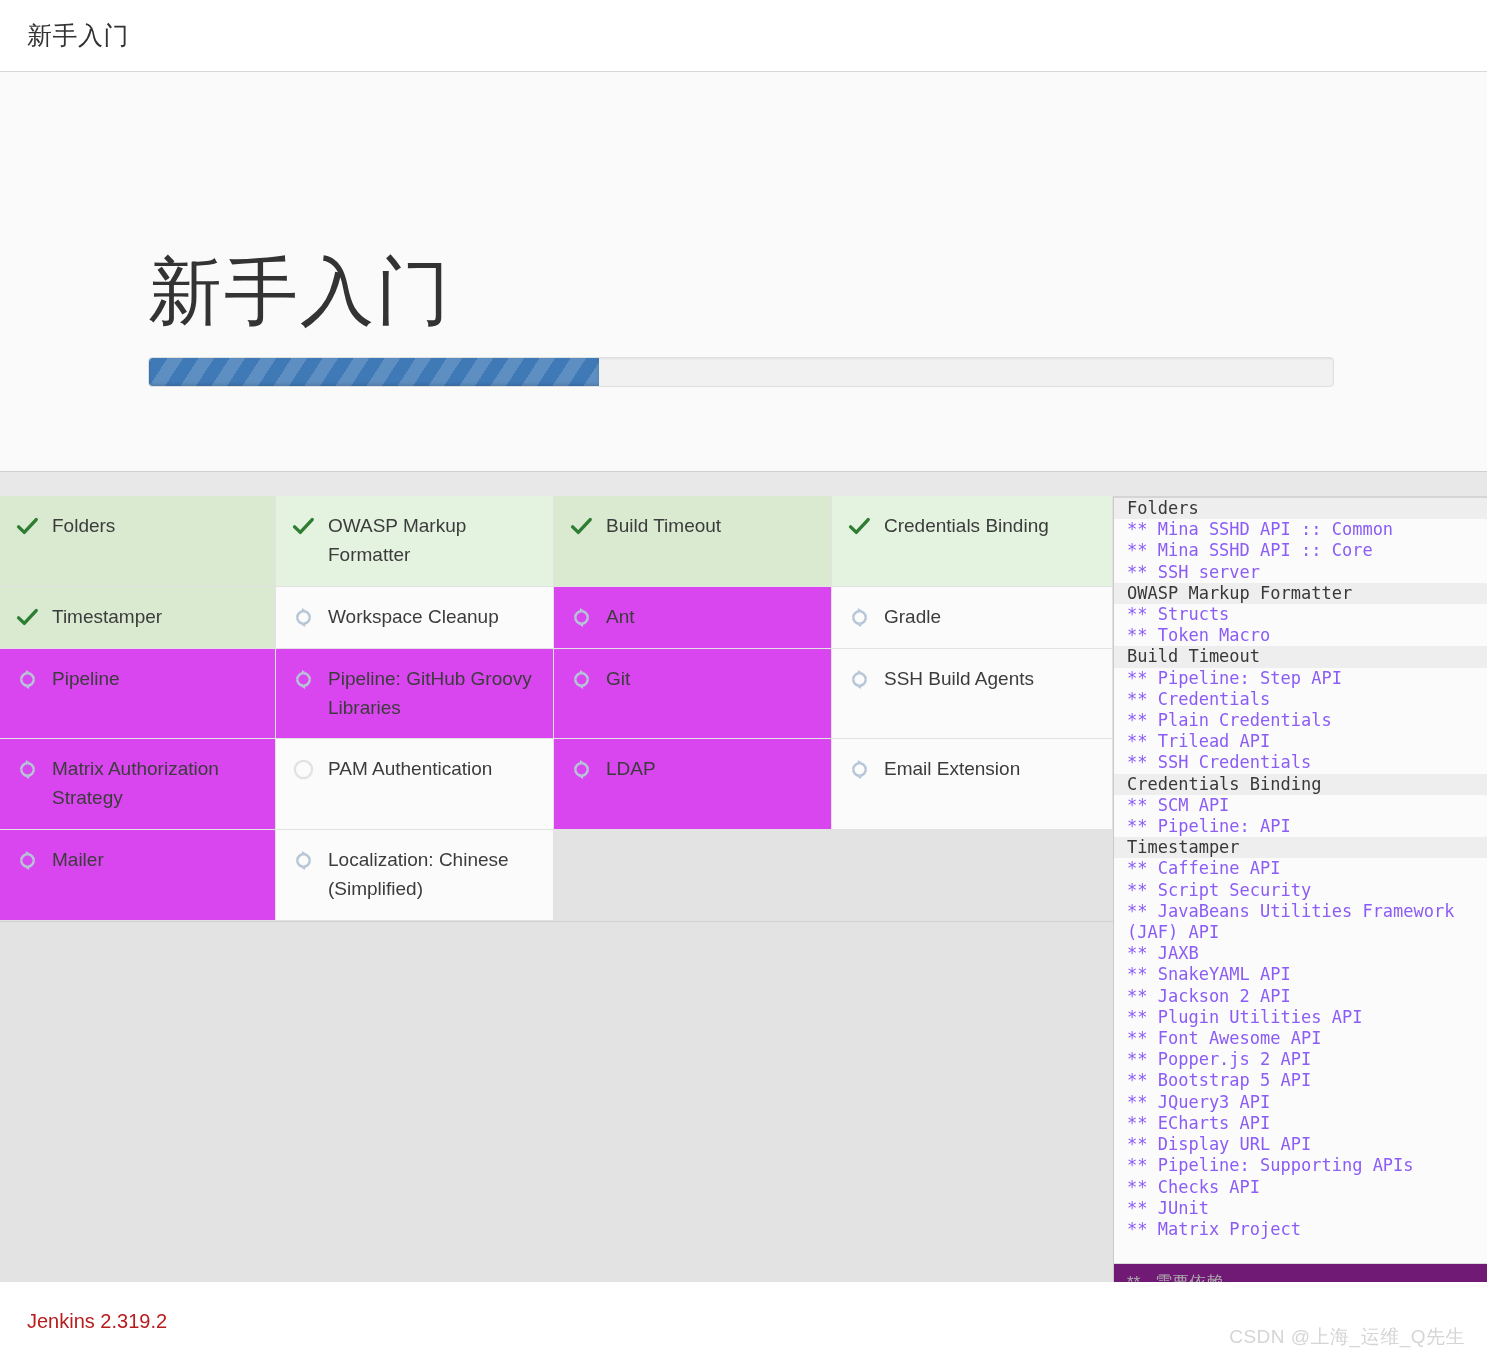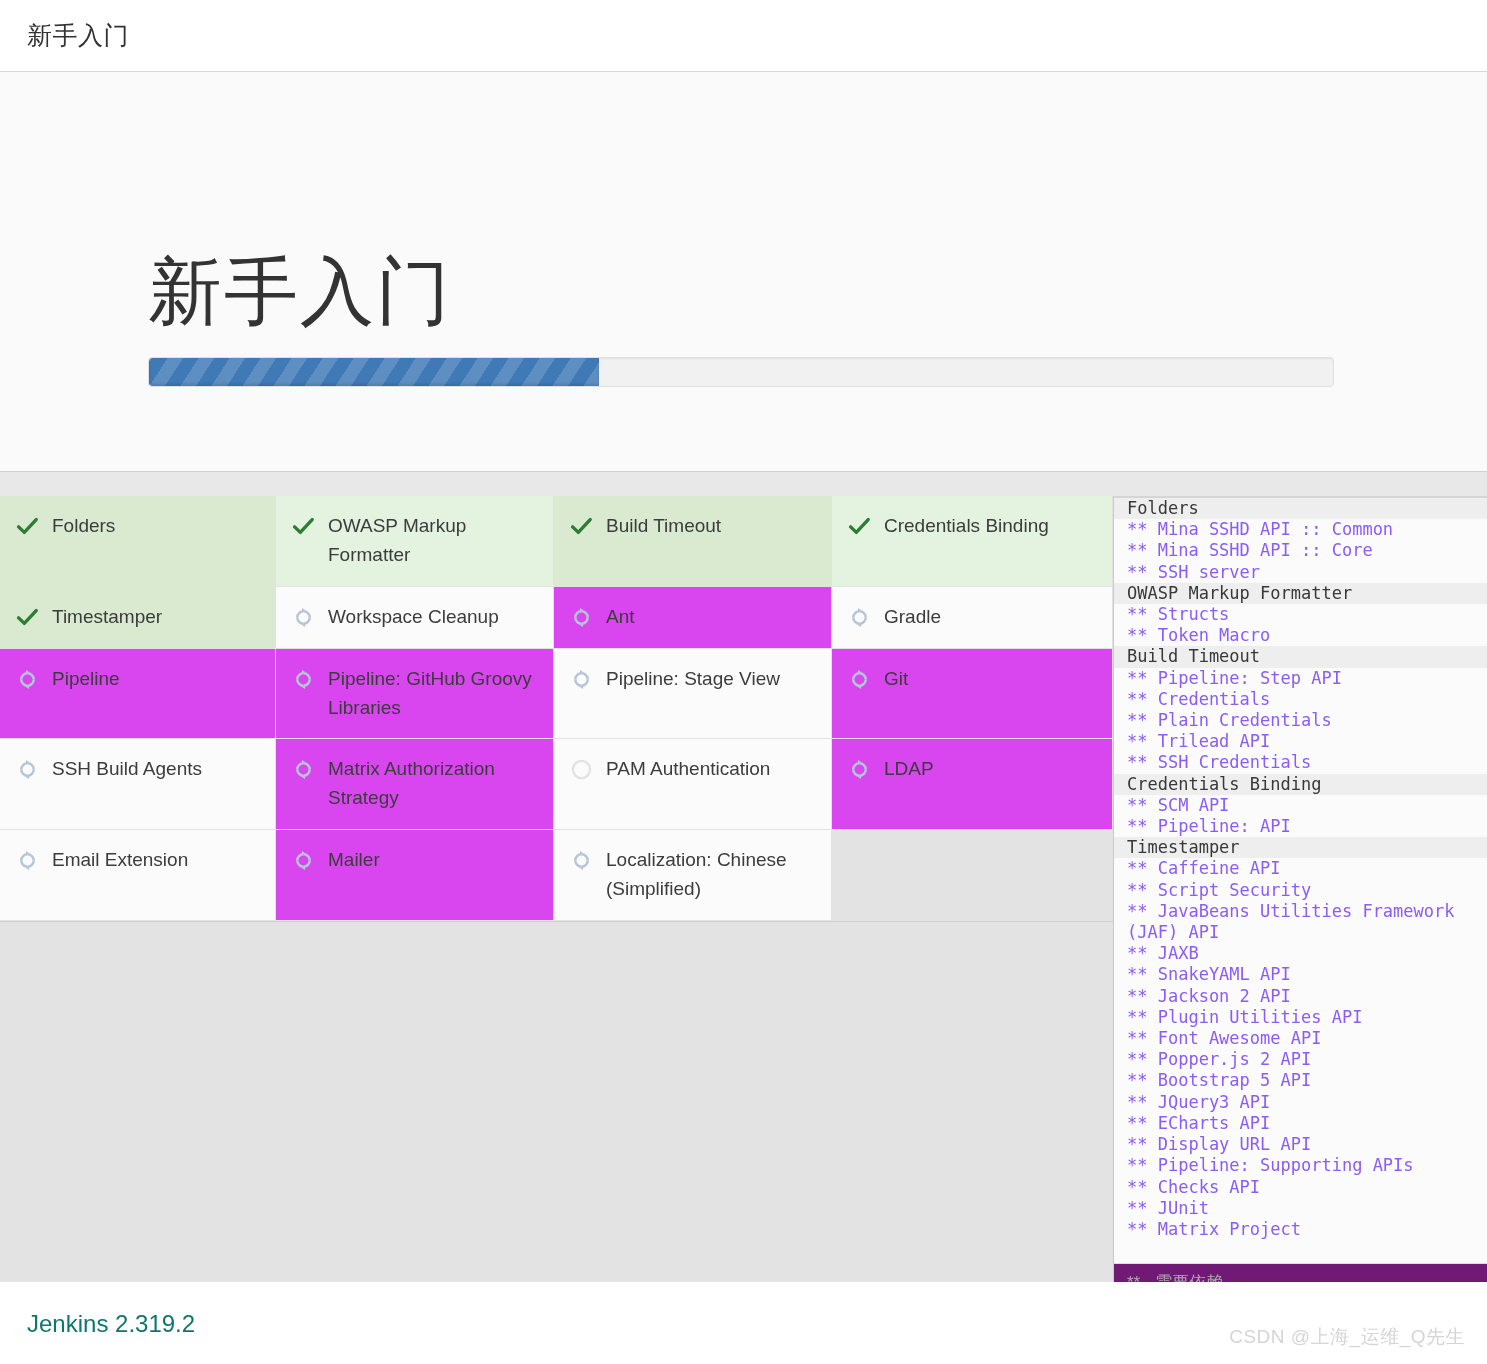--- a/index.html
+++ b/index.html
@@ -182,22 +182,22 @@
     left: 0;
     right: 0;
     bottom: 0;
     height: 82px;
     background: #ffffff;
   }
   .footer-version {
     position: absolute;
     left: 27px;
     top: 28px;
-    font-size: 24px;
-    color: #0f766e;
+    font-size: 20px;
+    color: #b91c1c;
   }
   .watermark {
     position: absolute;
     right: 22px;
     bottom: 14px;
     font-size: 19px;
     color: #d5d5d5;
     letter-spacing: 0.5px;
   }
 </style>
@@ -327,35 +327,20 @@
               <path d="M12 4.2 A7.8 7.8 0 0 1 19.8 12 h-2.6 A5.2 5.2 0 0 0 12 6.8 Z"></path>
               <path d="M19.8 12 A7.8 7.8 0 0 1 12 19.8 v-2.6 A5.2 5.2 0 0 0 17.2 12 Z"></path>
               <path d="M10.4 2.0 l3.4 2.3 -3.4 2.3 Z"></path>
               <path d="M13.6 22.0 l-3.4 -2.3 3.4 -2.3 Z"></path>
               <path d="M12 19.8 A7.8 7.8 0 0 1 4.2 12 h2.6 A5.2 5.2 0 0 0 12 17.2 Z"></path>
               <path d="M4.2 12 A7.8 7.8 0 0 1 12 4.2 v2.6 A5.2 5.2 0 0 0 6.8 12 Z"></path>
             </g>
           </svg>
         </span>
         <span class="label">Pipeline: GitHub Groovy Libraries</span>
-      </div>
-      <div class="pcell col-even">
-        <span class="sicon">
-          <svg width="23" height="23" viewBox="0 0 24 24">
-            <g fill="#b6c6d6">
-              <path d="M12 4.2 A7.8 7.8 0 0 1 19.8 12 h-2.6 A5.2 5.2 0 0 0 12 6.8 Z"></path>
-              <path d="M19.8 12 A7.8 7.8 0 0 1 12 19.8 v-2.6 A5.2 5.2 0 0 0 17.2 12 Z"></path>
-              <path d="M10.4 2.0 l3.4 2.3 -3.4 2.3 Z"></path>
-              <path d="M13.6 22.0 l-3.4 -2.3 3.4 -2.3 Z"></path>
-              <path d="M12 19.8 A7.8 7.8 0 0 1 4.2 12 h2.6 A5.2 5.2 0 0 0 12 17.2 Z"></path>
-              <path d="M4.2 12 A7.8 7.8 0 0 1 12 4.2 v2.6 A5.2 5.2 0 0 0 6.8 12 Z"></path>
-            </g>
-          </svg>
-        </span>
-        <span class="label">Pipeline: Stage View</span>
       </div>
       <div class="pcell col-odd">
         <span class="sicon">
           <svg width="23" height="23" viewBox="0 0 24 24">
             <g fill="#b6c6d6">
               <path d="M12 4.2 A7.8 7.8 0 0 1 19.8 12 h-2.6 A5.2 5.2 0 0 0 12 6.8 Z"></path>
               <path d="M19.8 12 A7.8 7.8 0 0 1 12 19.8 v-2.6 A5.2 5.2 0 0 0 17.2 12 Z"></path>
               <path d="M10.4 2.0 l3.4 2.3 -3.4 2.3 Z"></path>
               <path d="M13.6 22.0 l-3.4 -2.3 3.4 -2.3 Z"></path>
               <path d="M12 19.8 A7.8 7.8 0 0 1 4.2 12 h2.6 A5.2 5.2 0 0 0 12 17.2 Z"></path>

